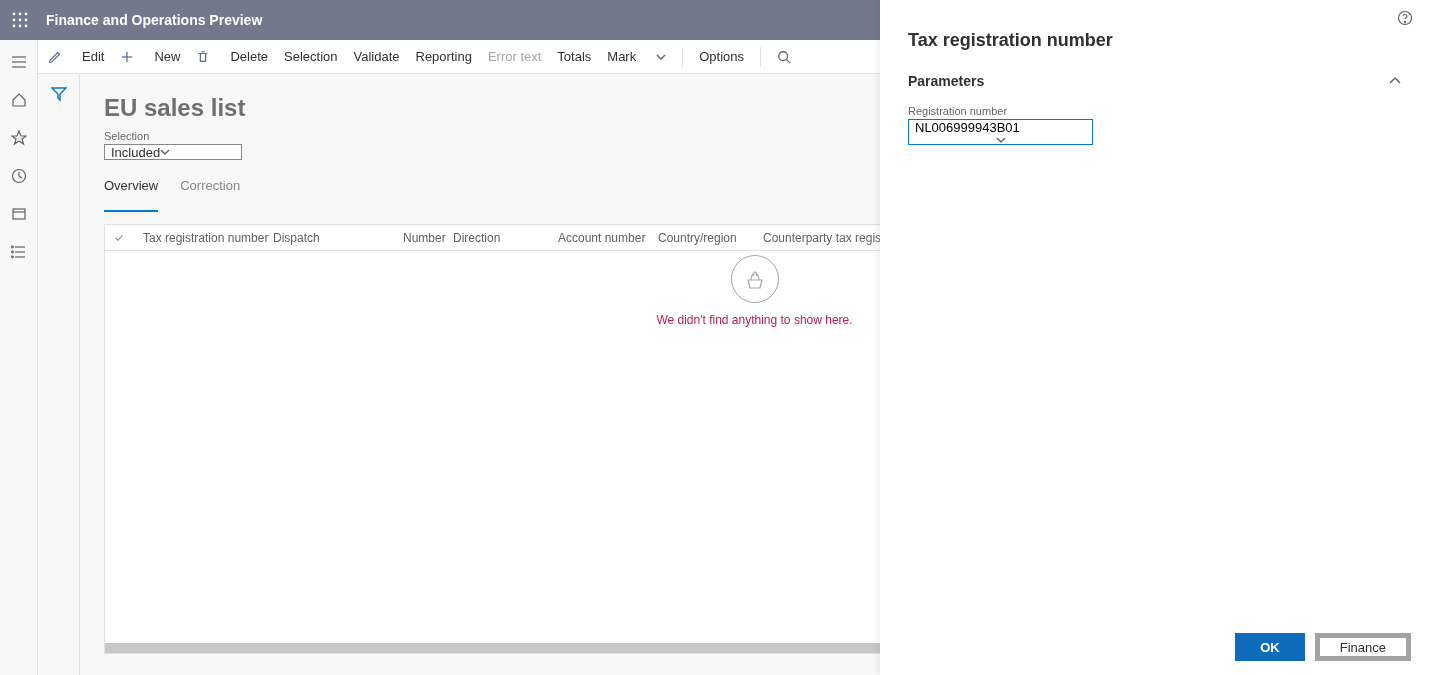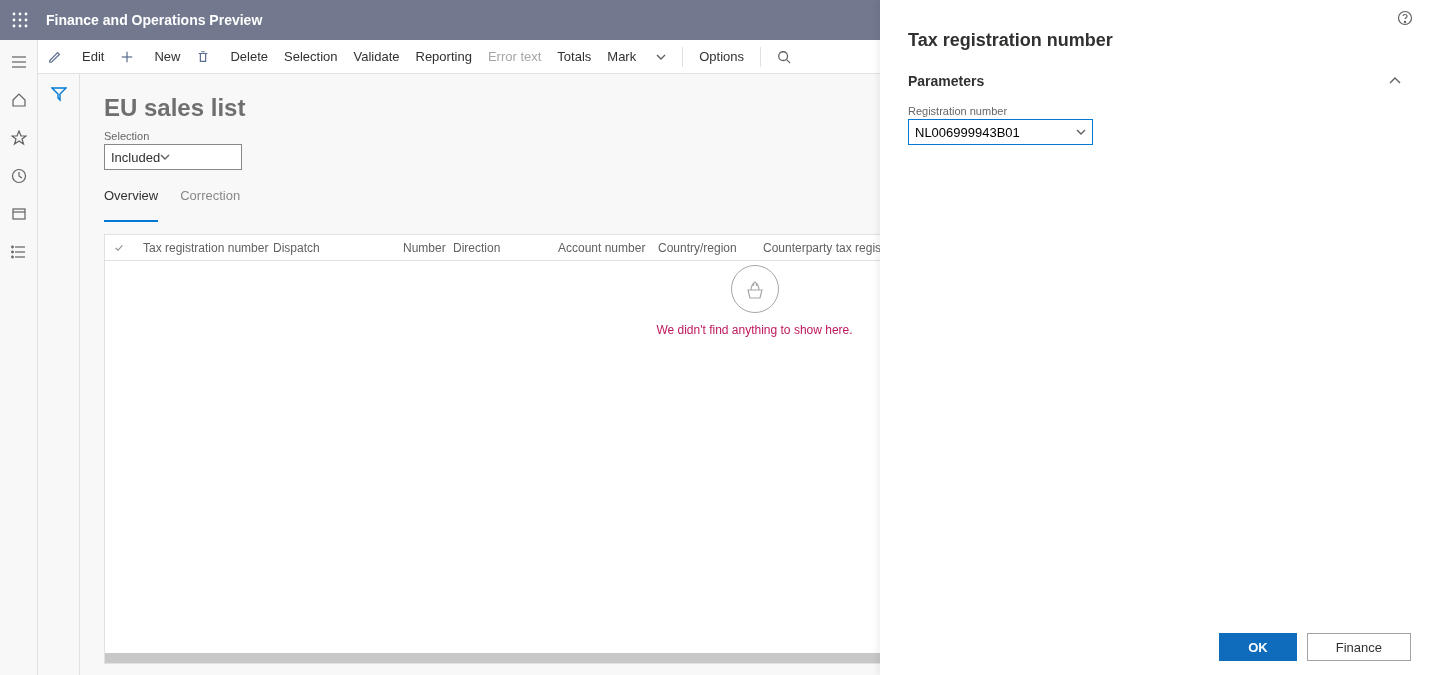--- a/index.html
+++ b/index.html
@@ -31,21 +31,21 @@
   .cmd-search svg { width:14px; height:14px; stroke:#616161; fill:none; stroke-width:1.5;}
 
   
   .filterrail { position:absolute; top:74px; left:38px; width:42px; bottom:0; background:#f8f8f8; border-right:1px solid #e1e1e1; display:flex; justify-content:center; padding-top:12px;}
   .filterrail svg { width:16px; height:16px; stroke:#0078d4; fill:none; stroke-width:1.4; }
 
   
   .main { position:absolute; top:74px; left:80px; right:0; bottom:0; background:#f8f8f8; padding:20px 24px 10px 24px; overflow:hidden;}
   .page-title { font-size:24px; font-weight:600; color:#6f6f6f; margin-bottom:8px; }
   .sel-label { font-size:11px; color:#666; margin-bottom:2px; }
-  .sel-select { width:138px; height:26px; border:1px solid #8a8886; background:#fff; display:flex; align-items:center; justify-content:flex-start; padding:0 6px; font-size:13px; cursor:pointer; margin-bottom:18px;}
+  .sel-select { width:138px; height:16px; border:1px solid #8a8886; background:#fff; display:flex; align-items:center; justify-content:flex-start; padding:0 6px; font-size:13px; cursor:pointer; margin-bottom:18px;}
   .sel-select svg{ width:10px;height:10px;stroke:#616161;fill:none;stroke-width:1.4;}
   .tabs { display:flex; gap:22px; font-size:13px; margin-bottom:12px; }
   .tab { color:#8a8886; padding-bottom:17px; cursor:pointer; }
   .tab.active { color:#323130; border-bottom:2px solid #0078d4; }
 
   .grid { border:1px solid #e1e1e1; background:#fff; height:430px; position:relative; overflow:hidden;}
   .grid-header { display:flex; align-items:center; height:26px; border-bottom:1px solid #e1e1e1; font-size:12px; color:#616161; }
   .gh { padding:0 10px; white-space:nowrap; }
   .gh.check { width:28px; display:flex; justify-content:center;}
   .gh.check svg{width:12px;height:12px;stroke:#8a8886;fill:none;stroke-width:1.6;}
@@ -58,27 +58,27 @@
 
   
   .panel { position:absolute; top:0; right:0; width:549px; bottom:0; background:#fff; box-shadow:-3px 0 6px rgba(0,0,0,0.06); display:flex; flex-direction:column;}
   .panel-head { display:flex; align-items:center; justify-content:flex-end; padding:10px 16px 0 16px;}
   .panel-head svg{width:16px;height:16px;stroke:#616161;fill:none;stroke-width:1.2;cursor:pointer;}
   .panel-title { font-size:18px; font-weight:600; padding:4px 28px 16px 28px; color:#323130;}
   .panel-section-head { display:flex; align-items:center; justify-content:space-between; padding:6px 28px; font-size:14px; font-weight:600; color:#323130; cursor:pointer;}
   .panel-section-head svg{width:12px;height:12px;stroke:#616161;fill:none;stroke-width:1.4;}
   .field-label { font-size:11px; color:#666; padding:10px 28px 2px 28px;}
   .field-input-wrap { padding:0 28px; }
-  .field-input { width:185px; height:26px; border:1px solid #0078d4; display:flex; align-items:center; justify-content:space-between;}
+  .field-input { width:185px; height:26px; border:1px solid #0078d4; display:flex; align-items:center; justify-content:space-between;flex-direction:column;}
   .field-input input { border:none; outline:none; font-size:13px; padding:0 6px; width:100%;}
   .field-input .dd { width:24px; display:flex; align-items:center; justify-content:center; cursor:pointer;}
   .field-input .dd svg{width:10px;height:10px;stroke:#616161;fill:none;stroke-width:1.4;}
 
   .panel-footer { margin-top:auto; padding:14px 18px; display:flex; justify-content:flex-end; gap:10px; }
-  .btn { height:28px; padding:0 28px; font-size:13px; border:1px solid #a3a3a3; background:#fff; cursor:pointer; display:flex; align-items:center; }
+  .btn { height:28px; padding:0 20px; font-size:13px; border:5px solid #a3a3a3; background:#fff; cursor:pointer; display:flex; align-items:center; }
   .btn.primary { background:#0f6cbd; color:#fff; border-color:#0f6cbd; font-weight:600;}
 </style>
 </head>
 <body>
 
 <div class="topbar">
   <div class="waffle">
     <svg viewBox="0 0 16 16">
         <circle cx="2" cy="2" r="1.4"></circle>
         <circle cx="8" cy="2" r="1.4"></circle>

